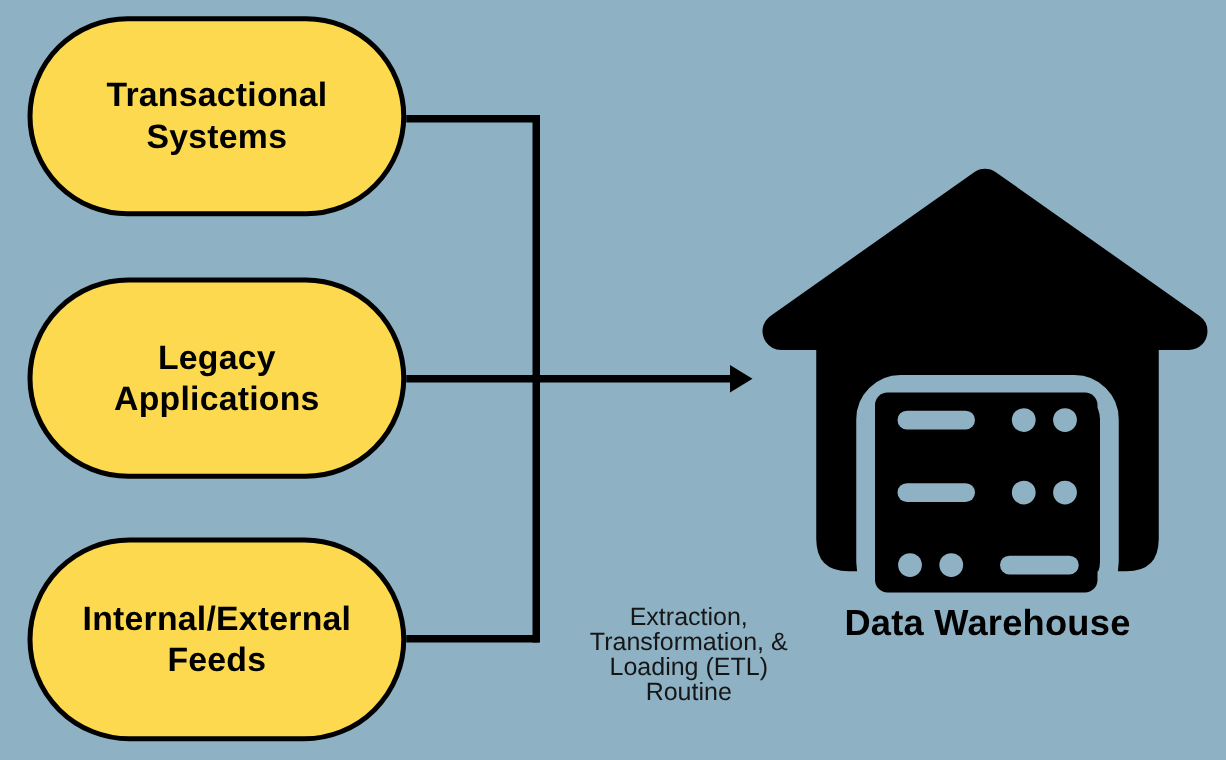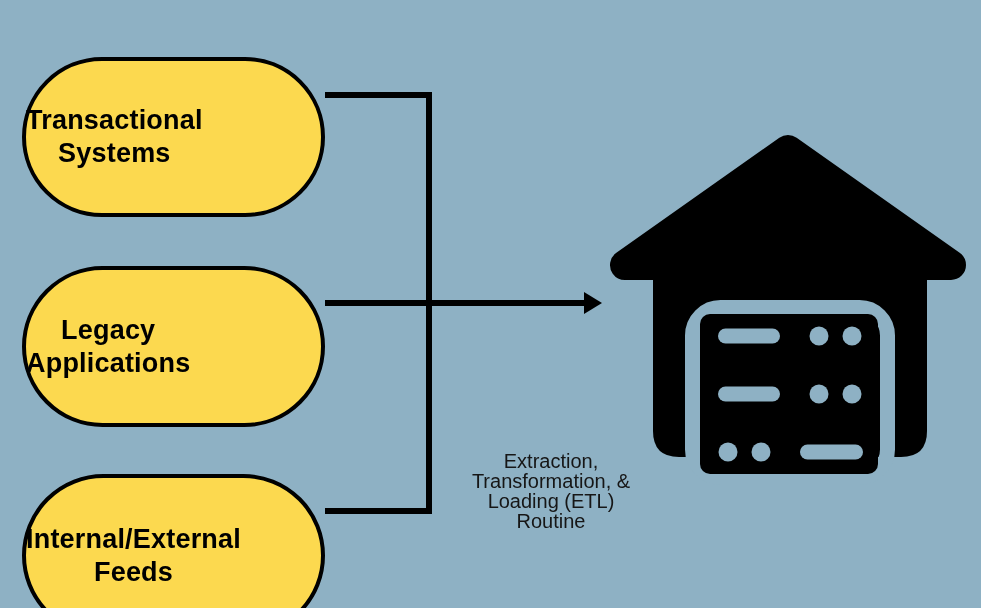--- a/index.html
+++ b/index.html
@@ -23,23 +23,22 @@
   }
   .abs{position:absolute;}
   .pill{
     left:22px;
     width:303px;
     background:var(--pill-fill);
     border:4px solid var(--pill-border);
     border-radius:82px;
     display:flex;
     align-items:center;
-    justify-content:flex-start;
+    justify-content:center;
     text-align:center;
-    margin-top:44px;
   }
   .pill-label{
     font-size:27px;
     font-weight:700;
     line-height:33px;
     color:var(--ink);
     white-space:pre-line;
     letter-spacing:0.2px;
   }
   .pill-1{top:13px;height:160px;}
@@ -51,21 +50,21 @@
   .hline-2{left:325px;top:300px;width:261px;height:6px;}
   .hline-3{left:325px;top:508px;width:106px;height:6px;}
   .arrowhead{
     left:584px;top:292px;
     width:0;height:0;
     border-left:18px solid var(--ink);
     border-top:11px solid transparent;
     border-bottom:11px solid transparent;
   }
   .etl-label{
-    left:441px;top:451px;
+    left:441px;top:484px;
     width:220px;
     text-align:center;
     font-size:20px;
     line-height:20px;
     color:var(--text);
     white-space:pre-line;
   }
   .warehouse-icon{left:595px;top:118px;}
   .warehouse-label{
     left:640px;top:483px;
@@ -128,14 +127,15 @@
     <circle class="bgfill" cx="819" cy="394" r="9.5"></circle>
     <circle class="bgfill" cx="852" cy="394" r="9.5"></circle>
 
     <circle class="bgfill" cx="728" cy="452" r="9.5"></circle>
     <circle class="bgfill" cx="761" cy="452" r="9.5"></circle>
     <rect class="bgfill" x="800" y="444.5" width="63" height="15" rx="7.5"></rect>
 
     <polygon class="roof" points="788,150 625,265 951,265"></polygon>
   </svg>
 
+  <div class="abs warehouse-label">Data Warehouse</div>
 
 </div>
 
 </body></html>

